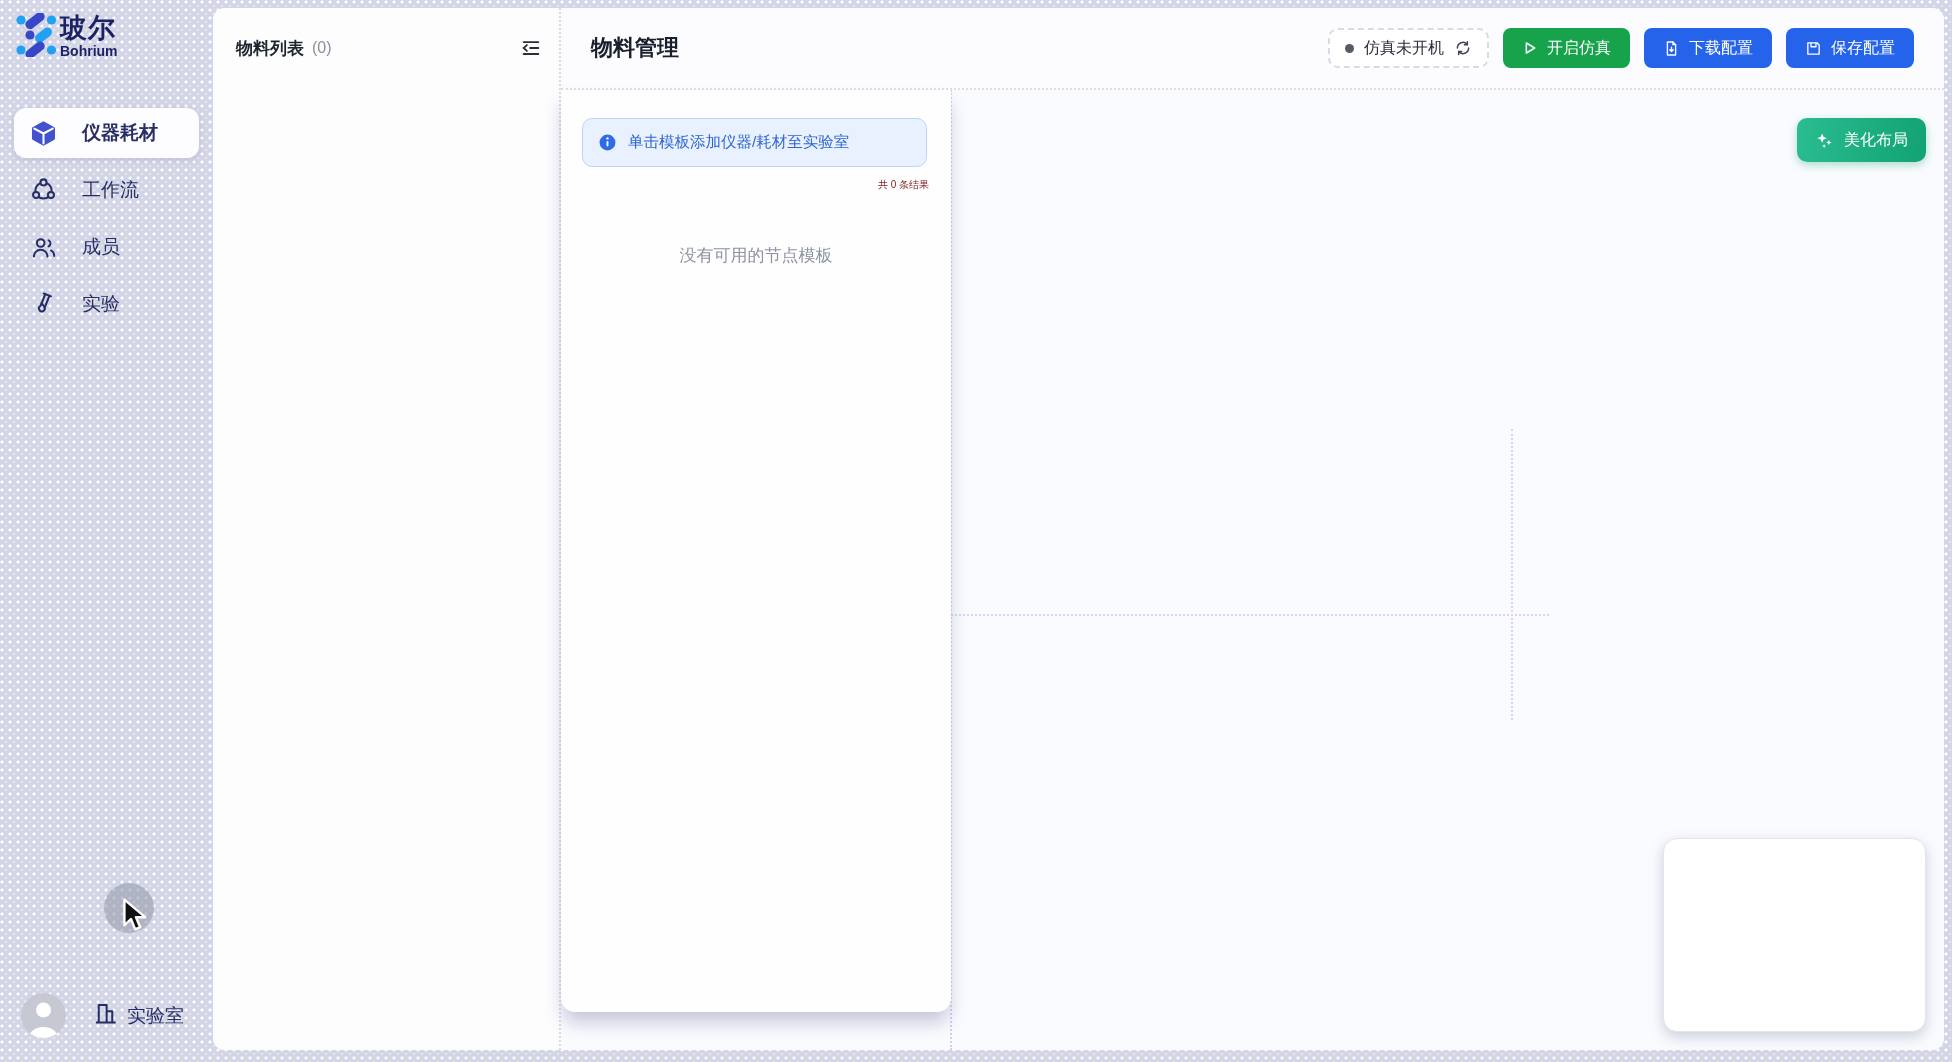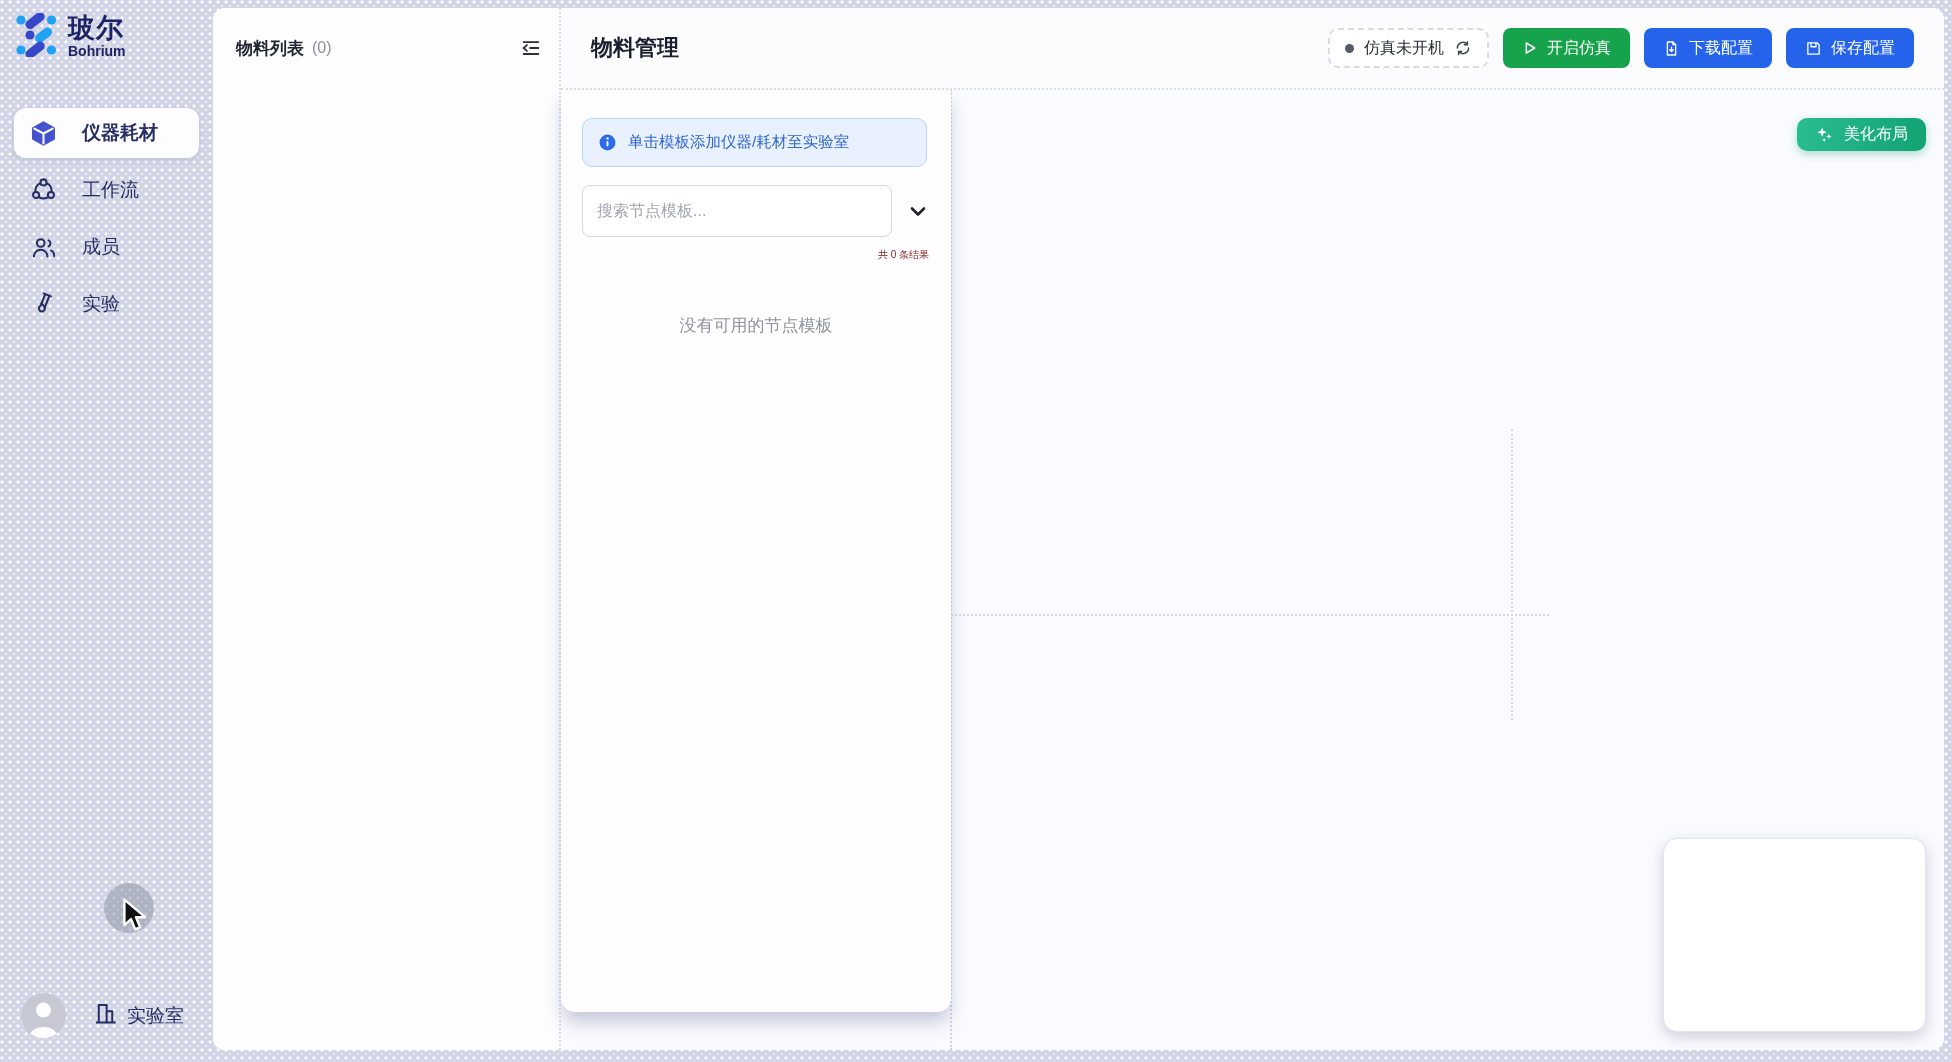--- a/index.html
+++ b/index.html
@@ -9,21 +9,21 @@
     background-color:#d2d5ea;
     background-image:
       radial-gradient(circle at 2px 2px, rgba(255,255,255,.95) 1.3px, transparent 1.8px),
       radial-gradient(circle at 6px 6px, rgba(242,240,190,.85) 1.1px, transparent 1.6px);
     background-size:8px 8px;
     position:relative;
     color:#272e63;
   }
   
   .sidebar { position:absolute; left:0; top:0; width:213px; height:1062px; padding:13px 14px; }
-  .logo-row { display:flex; align-items:flex-start; gap:10px; }
+  .logo-row { display:flex; align-items:flex-start; gap:2px; }
   .logo-mark { width:44px; height:44px; flex:0 0 auto; }
   .logo-text-block { display:flex; flex-direction:column; }
   .logo-title { font-size:27px; font-weight:bold; color:#1c2364; line-height:30px; letter-spacing:1px; }
   .logo-sub { font-size:14px; font-weight:bold; color:#1c2364; line-height:17px; }
   .nav { margin-top:48px; display:flex; flex-direction:column; gap:7px; }
   .nav-item { height:50px; border-radius:12px; display:flex; align-items:center; padding:0 16px; gap:25px;
               font-size:19px; color:#272e63; cursor:pointer; }
   .nav-item.active { background:#fdfdff; font-weight:bold; box-shadow:0 2px 6px rgba(120,126,165,.25); }
   .nav-icon { width:27px; height:27px; flex:0 0 auto; }
   .sidebar-footer { position:absolute; left:14px; right:14px; bottom:24px; display:flex; align-items:center; }
@@ -59,21 +59,21 @@
   .info-banner { margin:28px 24px 0 21px; height:49px; background:#e8f1fd; border:1px solid #b9d6f8;
                  border-radius:10px; display:flex; align-items:center; gap:11px; padding:0 15px; }
   .info-banner-text { font-size:15.5px; color:#2e66d0; }
   .search-row { margin:18px 21px 0 21px; display:flex; align-items:center; }
   .search-input { width:310px; height:52px; border:1px solid #d5d6de; border-radius:8px; padding:0 14px;
                   font-size:16px; color:#2a2f3a; background:#fff; outline:none; font-family:inherit; }
   .search-input::placeholder { color:#a2a6b1; }
   .search-chevron { margin-left:14px; cursor:pointer; display:flex; }
   .result-count { text-align:right; margin:11px 22px 0 0; font-size:10px; color:#7f1d1d; }
   .empty-text { margin-top:52px; text-align:center; font-size:17px; color:#8d93a0; }
-  .beautify-btn { position:absolute; top:28px; right:18px; height:33px; border:none; border-radius:10px;
+  .beautify-btn { position:absolute; top:28px; right:18px; height:44px; border:none; border-radius:10px;
                   background:linear-gradient(100deg,#2abd90,#12a273); color:#fff; font-size:16px;
                   display:flex; align-items:center; gap:10px; padding:0 18px; cursor:pointer;
                   box-shadow:0 3px 8px rgba(20,160,115,.35); font-family:inherit; z-index:3; }
   .guide-v1 { position:absolute; left:389px; top:0; height:100%; width:0; border-left:2px dotted #cfd2ec; z-index:1; }
   .guide-h1 { position:absolute; left:390px; top:524px; width:598px; height:0; border-top:2px dotted #d4d7ef; z-index:1; }
   .guide-v2 { position:absolute; left:950px; top:339px; height:291px; width:0; border-left:2px dotted #d4d7ef; z-index:1; }
   .minimap { position:absolute; right:18px; bottom:18px; width:263px; height:194px; background:#fff;
              border:1px solid #e3e4ec; border-radius:14px; box-shadow:0 5px 14px rgba(120,125,160,.35); z-index:3; }
   
   .click-halo { position:absolute; left:104px; top:883px; width:50px; height:50px; border-radius:50%;
@@ -241,28 +241,20 @@
         <div class="info-banner">
           <span style="display:flex;">
             <svg width="19" height="19" viewBox="0 0 24 24">
               <circle cx="12" cy="12" r="10" fill="#2e6be6"></circle>
               <rect x="10.8" y="10" width="2.4" height="7" rx="1.2" fill="#fff"></rect>
               <circle cx="12" cy="6.8" r="1.5" fill="#fff"></circle>
             </svg>
           </span>
           <span class="info-banner-text">单击模板添加仪器/耗材至实验室</span>
         </div>
-        <div class="search-row">
-          <input class="search-input" type="text" placeholder="搜索节点模板..." style="">
-          <span class="search-chevron">
-            <svg width="24" height="24" viewBox="0 0 24 24" fill="none" stroke="#1f2430" stroke-width="2.6" stroke-linecap="round" stroke-linejoin="round">
-              <path d="M6 9.5 l6 6 6-6"></path>
-            </svg>
-          </span>
-        </div>
         <div class="result-count">共 0 条结果</div>
         <div class="empty-text">没有可用的节点模板</div>
       </div>
 
       <button class="beautify-btn">
         <span style="display:flex;">
           <svg width="19" height="19" viewBox="0 0 24 24" fill="#fff">
             <path d="M9 3 L10.6 7.4 L15 9 L10.6 10.6 L9 15 L7.4 10.6 L3 9 L7.4 7.4 Z"></path>
             <path d="M17.5 11 L18.5 13.5 L21 14.5 L18.5 15.5 L17.5 18 L16.5 15.5 L14 14.5 L16.5 13.5 Z"></path>
             <path d="M11.5 16.5 L12.2 18.3 L14 19 L12.2 19.7 L11.5 21.5 L10.8 19.7 L9 19 L10.8 18.3 Z"></path>

